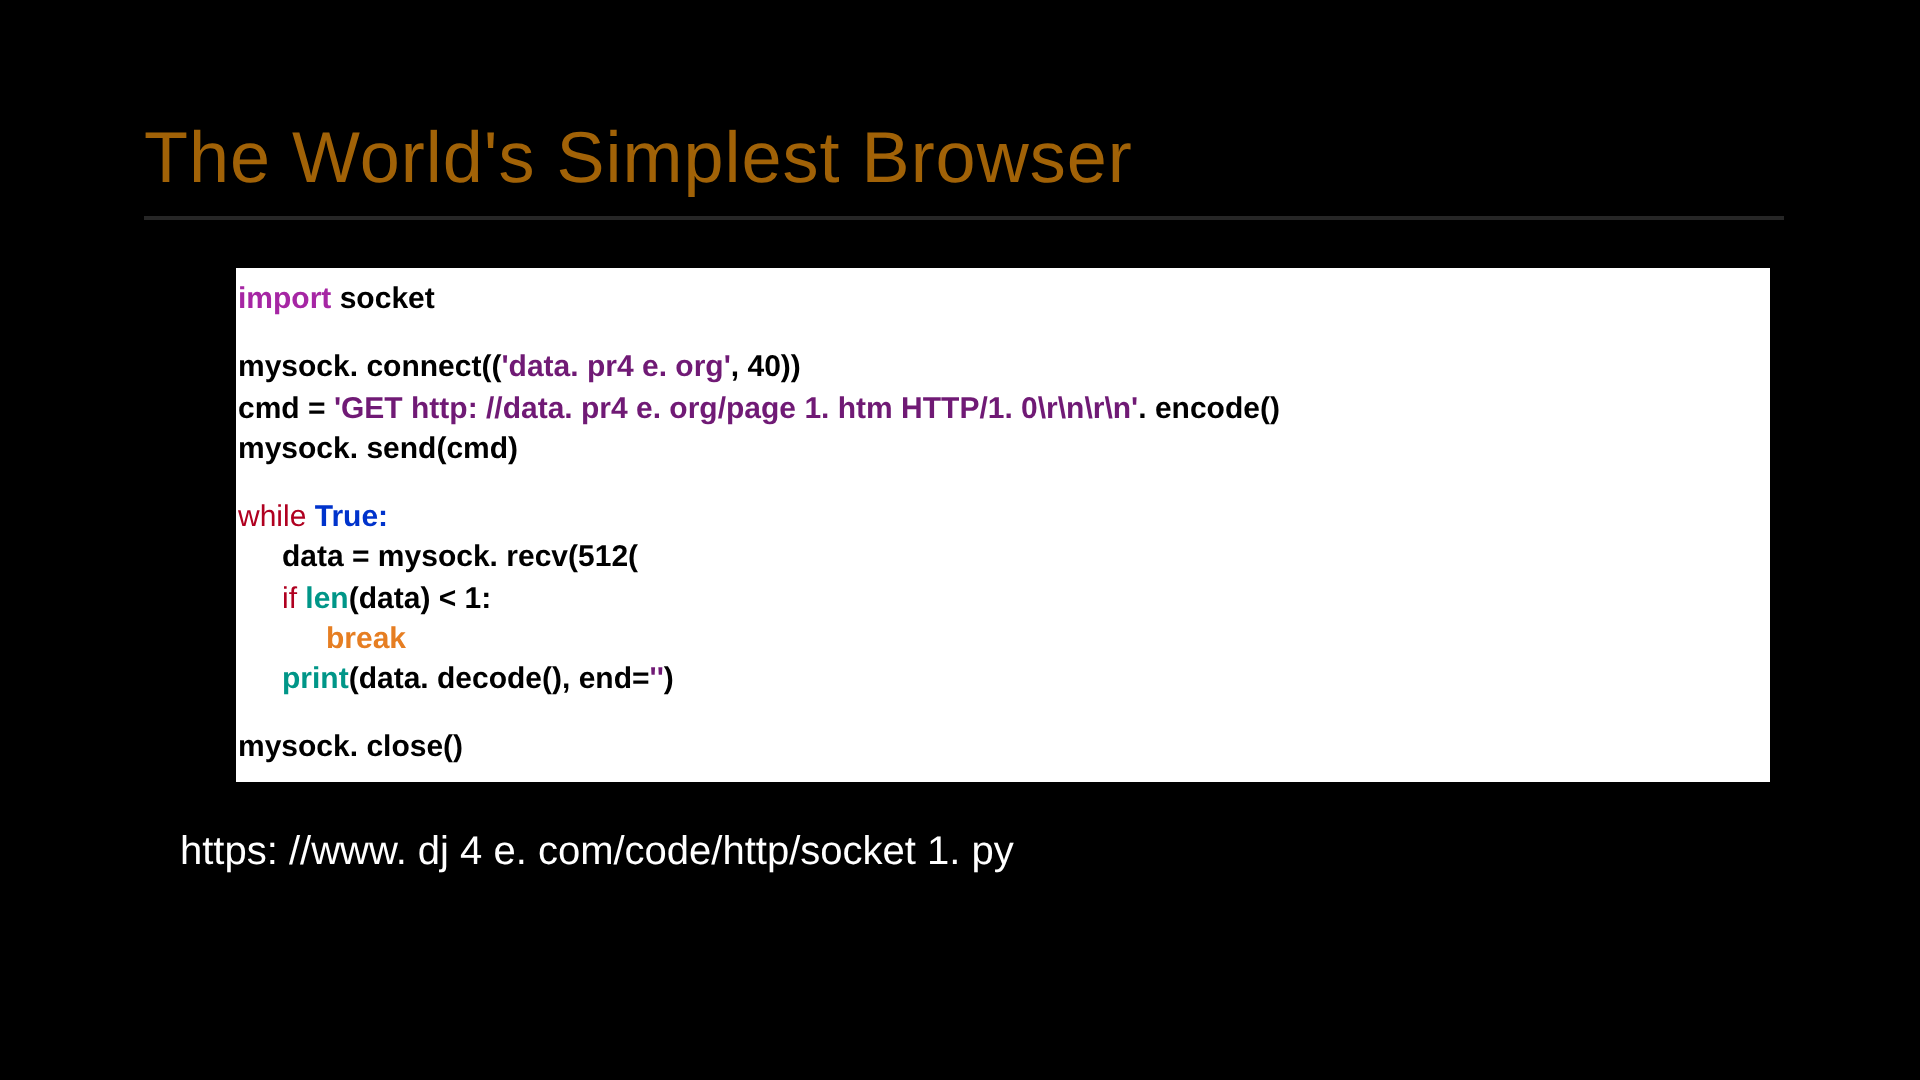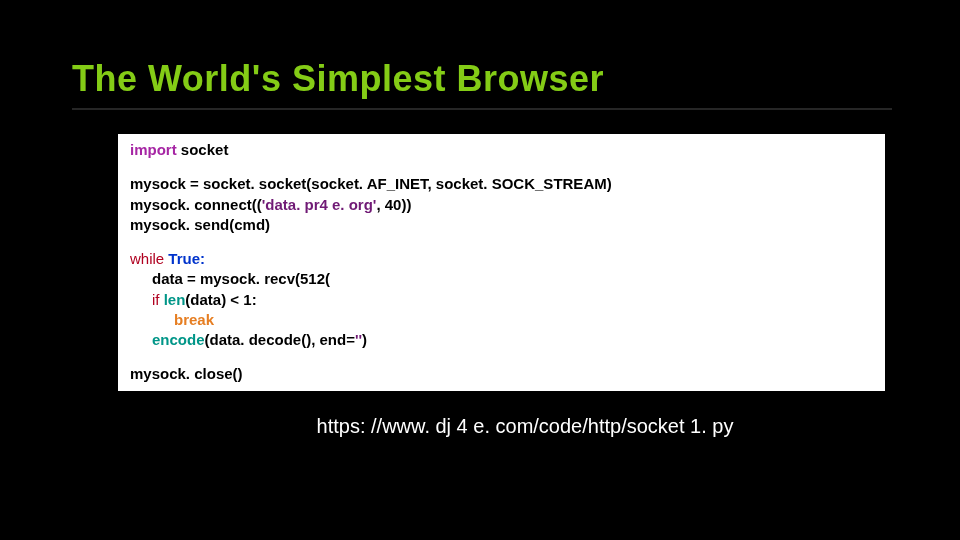--- a/index.html
+++ b/index.html
@@ -5,37 +5,37 @@
   * { margin: 0; padding: 0; box-sizing: border-box; }
   body {
     width: 960px;
     height: 540px;
     background: #000000;
     font-family: "Segoe UI Light", "Segoe UI", Arial, sans-serif;
     overflow: hidden;
     position: relative;
   }
   .title {
-    color: #84cc16;
+    color: #a16207;
     font-size: 36px;
-    font-weight: 700;
+    font-weight: 400;
     padding: 58px 0 0 72px;
     letter-spacing: 0.5px;
   }
   .title-underline {
     height: 2px;
     background: #262626;
     margin: 8px 0 0 72px;
     width: 820px;
   }
   .code-block {
     background: #ffffff;
     margin: 24px 0 0 118px;
     width: 767px;
-    padding: 6px 10px 6px 12px;
+    padding: 6px 10px 6px 1px;
     font-family: Arial, sans-serif;
     font-size: 15px;
     line-height: 1.35;
     color: #000000;
   }
   .code-block .section { margin-bottom: 14px; }
   .code-block .section:last-child { margin-bottom: 0; }
   .kw-import { color: #a626a4; font-weight: bold; }
   .kw-normal { font-weight: bold; }
   .kw-red { color: #b00020; font-weight: normal; }
@@ -44,60 +44,61 @@
   .kw-orange { color: #e67e22; font-weight: bold; }
   .str { color: #701a75; font-weight: bold; }
   .indent1 { padding-left: 22px; }
   .indent2 { padding-left: 44px; }
   .link-line {
     color: #ffffff;
     font-size: 20px;
     font-weight: 300;
     margin: 24px 0 0 90px;
     font-family: "Segoe UI", Arial, sans-serif;
-    text-align: center;
   }
 </style>
 </head>
 <body>
 
 <div class="title">The World's Simplest Browser</div>
 <div class="title-underline"></div>
 
 <div class="code-block">
 
   <div class="section">
     <div>
       <span class="kw-import">import</span><span> </span><span class="kw-normal">socket</span>
     </div>
   </div>
 
   <div class="section">
-    <div class="kw-normal">mysock = socket. socket(socket. AF_INET, socket. SOCK_STREAM)</div>
     <div>
       <span class="kw-normal">mysock. connect((</span><span class="str">'data. pr4 e. org'</span><span class="kw-normal">, </span><span class="kw-normal">40</span><span class="kw-normal">))</span>
+    </div>
+    <div>
+      <span class="kw-normal">cmd = </span><span class="str">'GET http: //data. pr4 e. org/page 1. htm HTTP/1. 0\r\n\r\n'</span><span class="kw-normal">. encode()</span>
     </div>
     <div class="kw-normal">mysock. send(cmd)</div>
   </div>
 
   <div class="section">
     <div>
       <span class="kw-red">while</span><span class="kw-blue"> True:</span>
     </div>
     <div class="indent1">
       <span class="kw-normal">data = mysock. recv(</span><span class="kw-normal">512</span><span class="kw-normal">(</span>
     </div>
     <div class="indent1">
       <span class="kw-red">if </span><span class="kw-teal">len</span><span class="kw-normal">(data) &lt; </span><span class="kw-normal">1</span><span class="kw-normal">:</span>
     </div>
     <div class="indent2">
       <span class="kw-orange">break</span>
     </div>
     <div class="indent1">
-      <span class="kw-teal">encode</span><span class="kw-normal">(data. decode(), end=</span><span class="str">''</span><span class="kw-normal">)</span>
+      <span class="kw-teal">print</span><span class="kw-normal">(data. decode(), end=</span><span class="str">''</span><span class="kw-normal">)</span>
     </div>
   </div>
 
   <div class="section">
     <div class="kw-normal">mysock. close()</div>
   </div>
 
 </div>
 
 <div class="link-line">https: //www. dj 4 e. com/code/http/socket 1. py</div>

